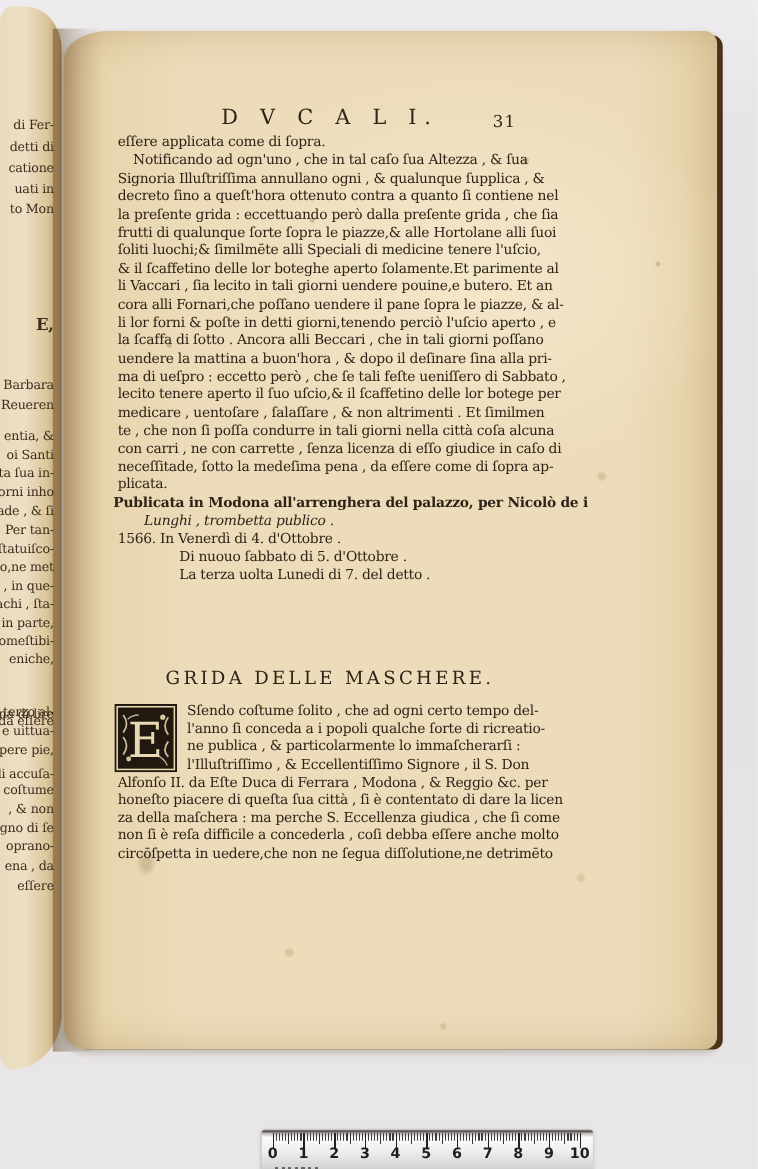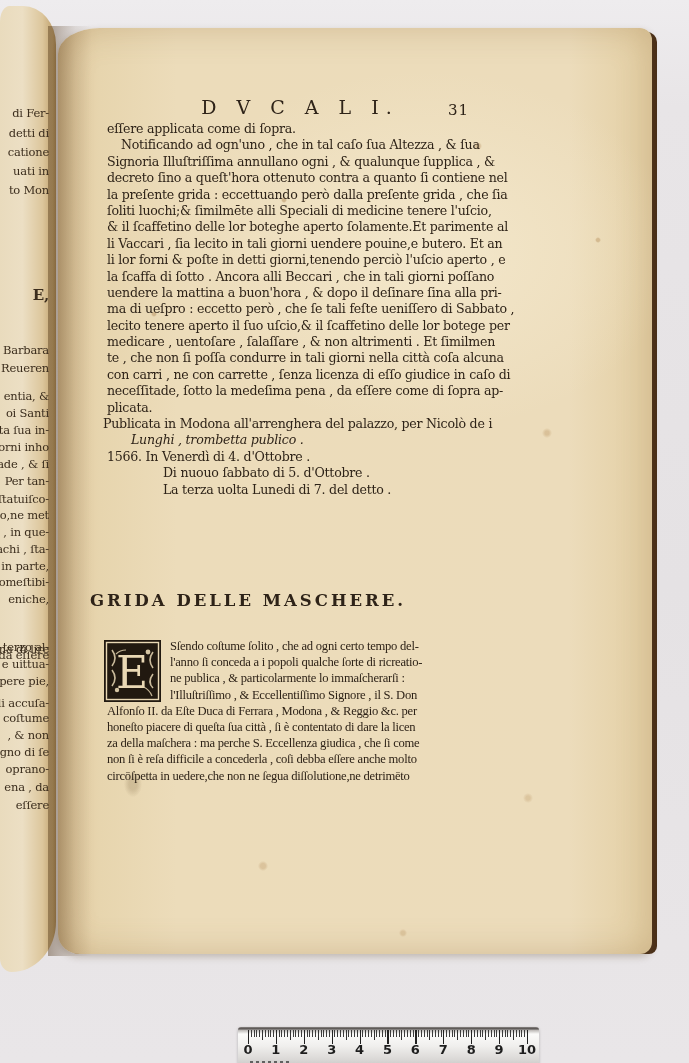--- a/index.html
+++ b/index.html
@@ -47,25 +47,25 @@
   
   .print{position:absolute;z-index:4;color:#2e2318;}
   .running-head{left:90px;top:96px;width:420px;text-align:center;
     font-size:19px;letter-spacing:7px;white-space:nowrap;}
   .folio{left:448px;top:101px;font-size:15px;letter-spacing:1px;}
   .text-block{left:107px;top:121px;width:424px;font-size:12.6px;letter-spacing:-0.25px;}
   .text-block .ln{line-height:16.4px;white-space:nowrap;height:16.4px;overflow:visible;}
   .ind1{text-indent:14px;}
   .ind2{text-indent:24px;font-style:italic;}
   .ind3{text-indent:56px;}
-  .outd{margin-left:-4px;}
-  .section-heading{left:90px;top:591px;width:420px;
-    font-size:16.5px;letter-spacing:3px;white-space:nowrap;font-weight:bold;}
+  .outd{margin-left:-4px;font-weight:bold;}
+  .section-heading{left:90px;top:607px;width:420px;text-align:center;
+    font-size:16.5px;letter-spacing:3px;white-space:nowrap;}
   .section-body{left:107px;top:638px;width:426px;font-size:12.6px;letter-spacing:-0.25px;}
-  .section-body .ln{line-height:16.2px;white-space:nowrap;height:16.2px;font-family:Liberation Serif, serif;}
+  .section-body .ln{line-height:16.2px;white-space:nowrap;height:16.2px;}
   .cap-lines{margin-left:63px;}
   .drop-cap{position:absolute;left:-3px;top:2px;width:57px;height:62px;}
 
   
   .ruler{position:absolute;left:238px;top:1027px;width:301px;height:40px;z-index:5;
     border-radius:3px 3px 0 0;
     background:linear-gradient(180deg,#8a8684 0,#514c4a 2px,#b9b6b4 3px,#fbfbfa 7px,#f0efed 19px,#dbd9d7 32px,#c9c7c5 40px);
     box-shadow:0 1px 3px rgba(0,0,0,.25);}
   .ticks-mm{position:absolute;left:10px;top:3px;width:281px;height:7px;
     background:repeating-linear-gradient(to right,#3c3c3c 0 1px,transparent 1px 2.79px);}
@@ -128,23 +128,25 @@
 
   <div class="print running-head">D V C A L I.</div>
   <div class="print folio">31</div>
 
   <div class="print text-block">
     <div class="ln">eſſere applicata come di ſopra.</div>
     <div class="ln ind1">Notificando ad ogn'uno , che in tal caſo ſua Altezza , &amp; ſua</div>
     <div class="ln">Signoria Illuſtriſſima annullano ogni , &amp; qualunque ſupplica , &amp;</div>
     <div class="ln">decreto ſino a queſt'hora ottenuto contra a quanto ſi contiene nel</div>
     <div class="ln">la preſente grida : eccettuando però dalla preſente grida , che ſia</div>
+    <div class="ln">frutti di qualunque ſorte ſopra le piazze,&amp; alle Hortolane alli ſuoi</div>
     <div class="ln">ſoliti luochi;&amp; ſimilmēte alli Speciali di medicine tenere l'uſcio,</div>
     <div class="ln">&amp; il ſcaffetino delle lor boteghe aperto ſolamente.Et parimente al</div>
     <div class="ln">li Vaccari , ſia lecito in tali giorni uendere pouine,e butero.  Et an</div>
+    <div class="ln">cora alli Fornari,che poſſano uendere il pane ſopra le piazze, &amp; al-</div>
     <div class="ln">li lor forni &amp; poſte in detti giorni,tenendo perciò l'uſcio aperto , e</div>
     <div class="ln">la ſcaffa di ſotto .  Ancora alli Beccari , che in tali  giorni  poſſano</div>
     <div class="ln">uendere la mattina a buon'hora , &amp; dopo il deſinare ſina alla pri-</div>
     <div class="ln">ma di ueſpro : eccetto però , che ſe tali feſte ueniſſero di Sabbato ,</div>
     <div class="ln">lecito tenere aperto il ſuo uſcio,&amp; il ſcaffetino delle lor botege per</div>
     <div class="ln">medicare , uentoſare , ſalaſſare , &amp; non altrimenti .  Et ſimilmen</div>
     <div class="ln">te , che non ſi poſſa condurre in tali giorni nella città coſa alcuna</div>
     <div class="ln">con carri , ne con carrette , ſenza licenza di  eſſo giudice  in caſo di</div>
     <div class="ln">neceſſitade, ſotto la medeſima pena , da eſſere come di ſopra ap-</div>
     <div class="ln">plicata.</div>

